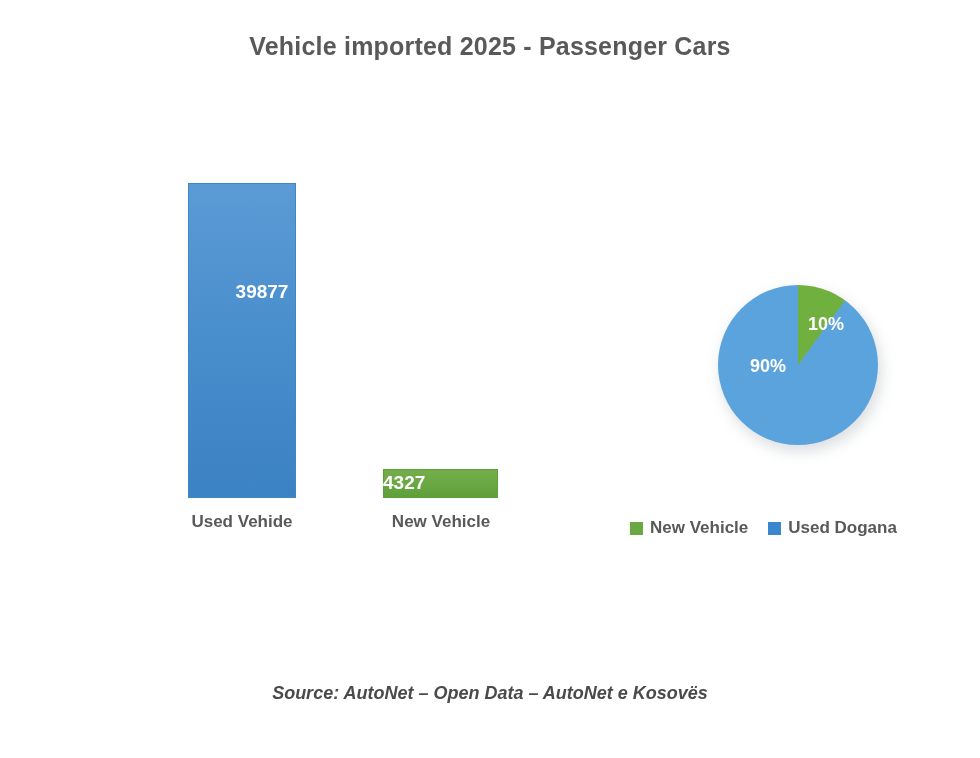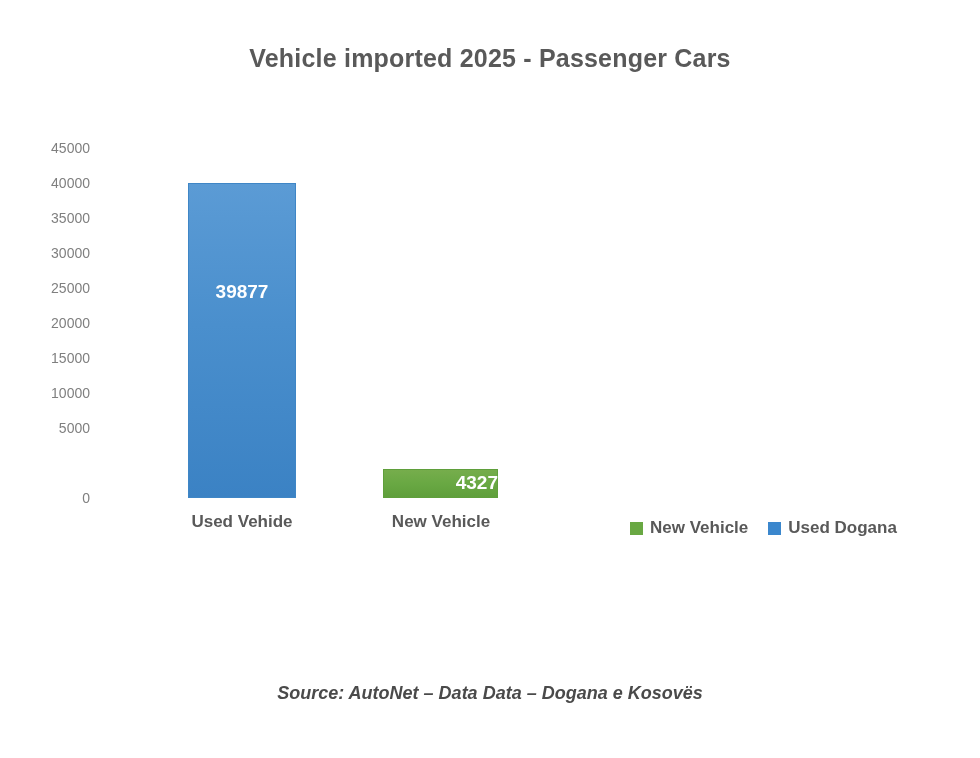--- a/index.html
+++ b/index.html
@@ -26,21 +26,20 @@
   #chart-title {
     position: absolute;
     left: 0;
     top: 32px;
     width: 980px;
     text-align: center;
     font-size: 25px;
     font-weight: bold;
     color: #595959;
     letter-spacing: 0.2px;
-    margin-top: 12px;
   }
 
   
   #bar-plot {
     position: absolute;
     left: 0;
     top: 0;
     width: 560px;
     height: 560px;
   }
@@ -89,26 +88,27 @@
     font-size: 19px;
     font-weight: bold;
     color: #ffffff;
     white-space: nowrap;
   }
   #bar-used-value {
     left: 188px;
     top: 281px;
     width: 108px;
     text-align: center;
+    padding-left: 20px;
   }
   #bar-new-value {
     left: 383px;
     top: 472px;
     width: 115px;
-    text-align: right;
+    text-align: left;
   }
 
   .cat-label {
     position: absolute;
     top: 512px;
     font-size: 17px;
     font-weight: bold;
     color: #595959;
     text-align: center;
     white-space: nowrap;
@@ -197,50 +197,44 @@
 </style>
 </head>
 <body>
 
 <div id="figure">
 
   <div id="chart-title">Vehicle imported 2025 - Passenger Cars</div>
 
   <div id="bar-plot">
 
-    <div id="y-axis-labels">
-      <div class="y-tick" style="top:148px;">45000</div>
-      <div class="y-tick" style="top:183px;">40000</div>
-      <div class="y-tick" style="top:218px;">35000</div>
-      <div class="y-tick" style="top:253px;">30000</div>
-      <div class="y-tick" style="top:288px;">25000</div>
-      <div class="y-tick" style="top:323px;">20000</div>
-      <div class="y-tick" style="top:358px;">15000</div>
-      <div class="y-tick" style="top:393px;">10000</div>
-      <div class="y-tick" style="top:428px;">5000</div>
-      <div class="y-tick" style="top:498px;">0</div>
-    </div>
 
     <div class="bar" id="bar-used"></div>
     <div class="bar" id="bar-new"></div>
 
     <div class="bar-value" id="bar-used-value">39877</div>
     <div class="bar-value" id="bar-new-value">4327</div>
 
     <div class="cat-label" id="cat-used">Used Vehide</div>
     <div class="cat-label" id="cat-new">New Vehicle</div>
   </div>
 
+  <div id="pie-plot">
+    <div id="pie-shadow"></div>
+    <div id="pie-circle"></div>
+    <div class="pie-pct" id="pie-pct-new">10%</div>
+    <div class="pie-pct" id="pie-pct-used">90%</div>
+  </div>
 
   <div id="pie-legend">
     <div class="legend-item">
       <span class="legend-swatch" style="background:#69a843;"></span>
       <span class="legend-text">New Vehicle</span>
     </div>
     <div class="legend-item">
       <span class="legend-swatch" style="background:#3b87cd;"></span>
       <span class="legend-text">Used Dogana</span>
     </div>
   </div>
 
-  <div id="source-note">Source:  AutoNet – Data Data – Dogana e Kosovës</div>
+  <div id="source-note">Source:  AutoNet – Open Data – AutoNet e Kosovës</div>
 
 </div>
 
 </body></html>

